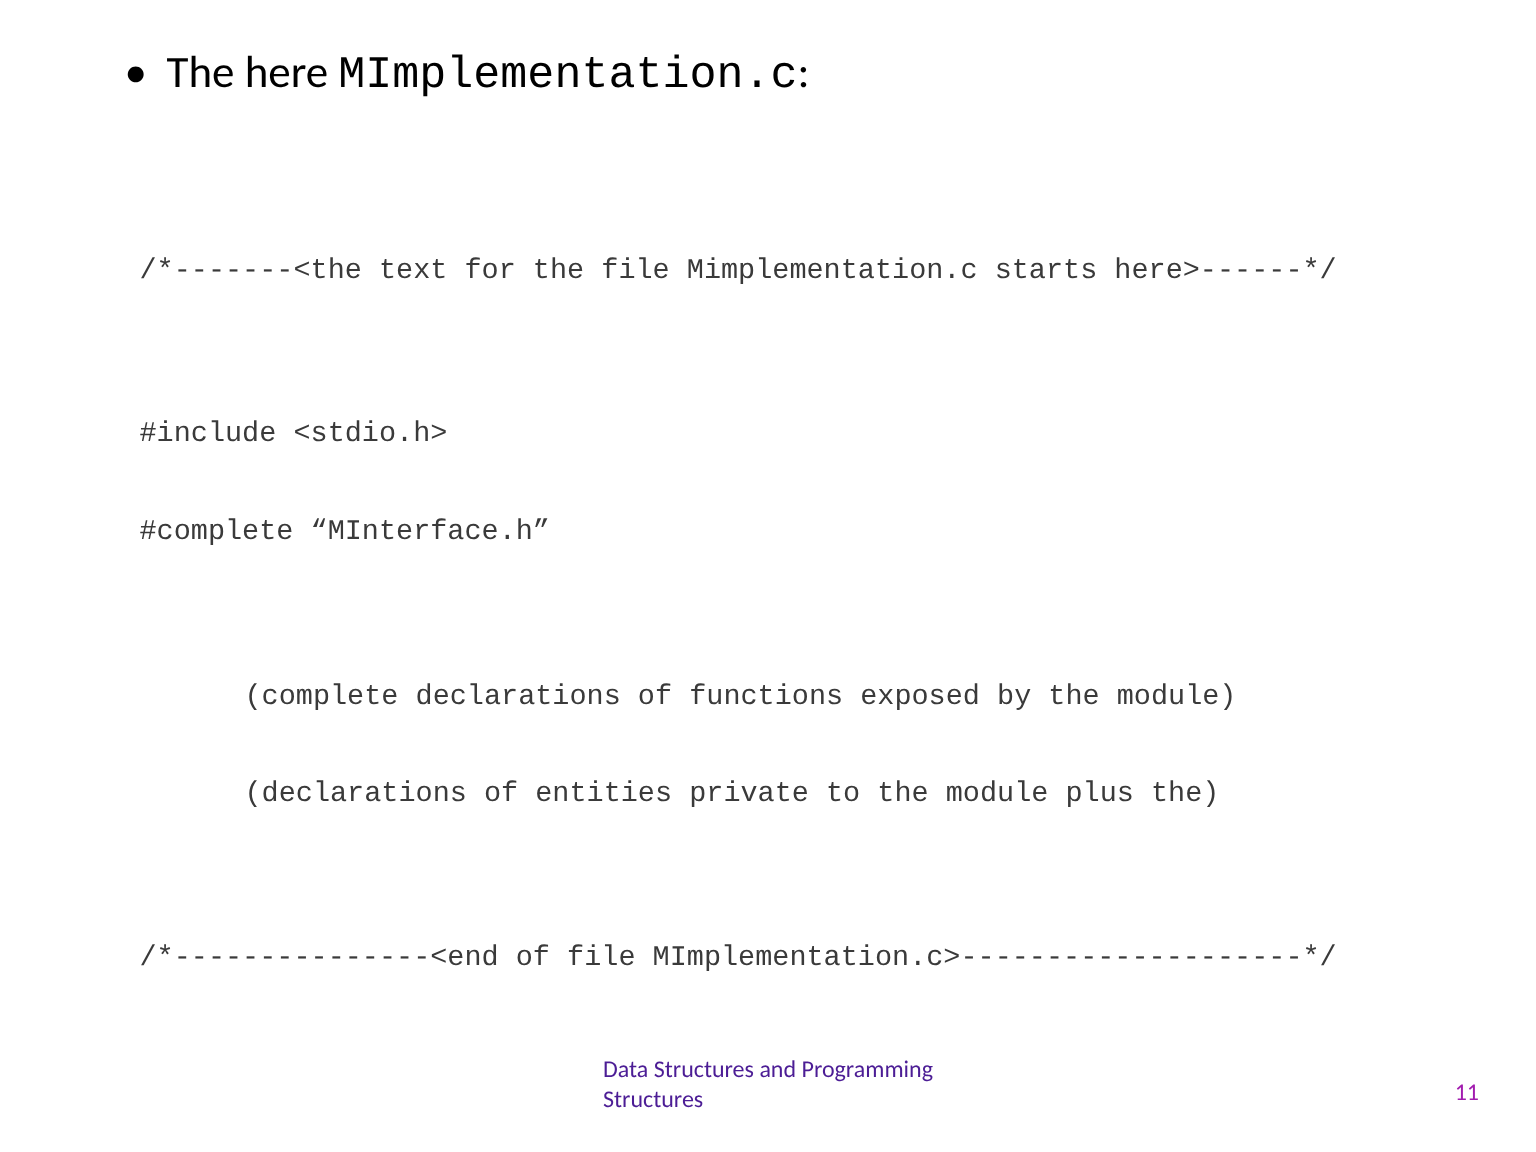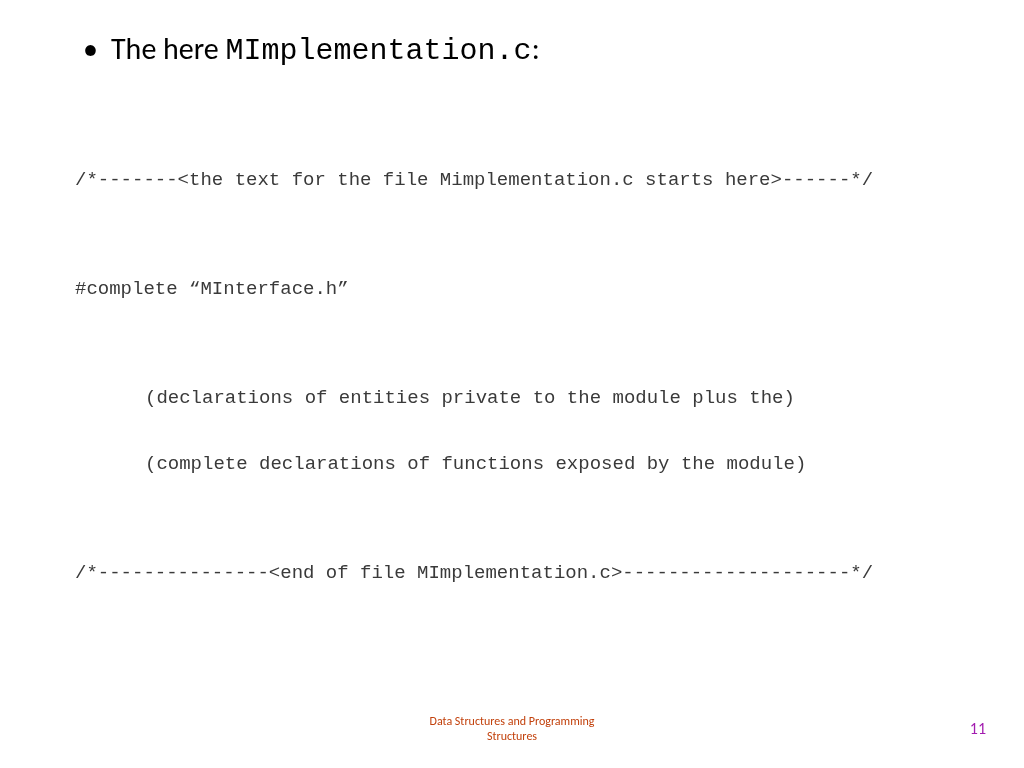--- a/index.html
+++ b/index.html
@@ -54,37 +54,37 @@
       font-family: "Courier New", Courier, monospace;
       font-size: 19px;
       color: #3a3a3a;
       line-height: 1.15;
       margin-top: 58px;
       white-space: pre;
       padding-left: 0;
     }
     .code-line {
       display: block;
+      margin-left: 18px;
     }
     .code-indent {
       padding-left: 70px;
     }
     .footer {
       position: absolute;
       bottom: 24px;
       left: 0;
       width: 100%;
       display: flex;
       justify-content: center;
       align-items: center;
     }
     .footer-text {
-      font-size: 12px;
-      color: #c2410c;
-      text-align: center;
+      font-size: 16px;
+      color: #4c1d95;
       line-height: 1.25;
     }
     .page-number {
       position: absolute;
       right: 38px;
       bottom: 30px;
       font-size: 16px;
       color: #a21caf;
     }
   </style>
@@ -95,24 +95,25 @@
 
   <ul class="bullet-list">
     <li class="bullet-item">
       <span>The here </span><span class="mono">MImplementation.c</span><span>:</span>
     </li>
   </ul>
 
   <div class="code-block">
     <span class="code-line">/*-------&lt;the text for the file Mimplementation.c starts here&gt;------*/</span>
     <span class="code-line"></span>
+    <span class="code-line">#include &lt;stdio.h&gt;</span>
     <span class="code-line">#complete “MInterface.h”</span>
     <span class="code-line"></span>
+    <span class="code-line code-indent">(complete declarations of functions exposed by the module)</span>
     <span class="code-line code-indent">(declarations of entities private to the module plus the)</span>
-    <span class="code-line code-indent">(complete declarations of functions exposed by the module)</span>
     <span class="code-line"></span>
     <span class="code-line">/*---------------&lt;end of file MImplementation.c&gt;--------------------*/</span>
   </div>
 
   <div class="footer">
     <div class="footer-text">
       <span>Data Structures and Programming</span><br>
       <span>Structures</span>
     </div>
   </div>

